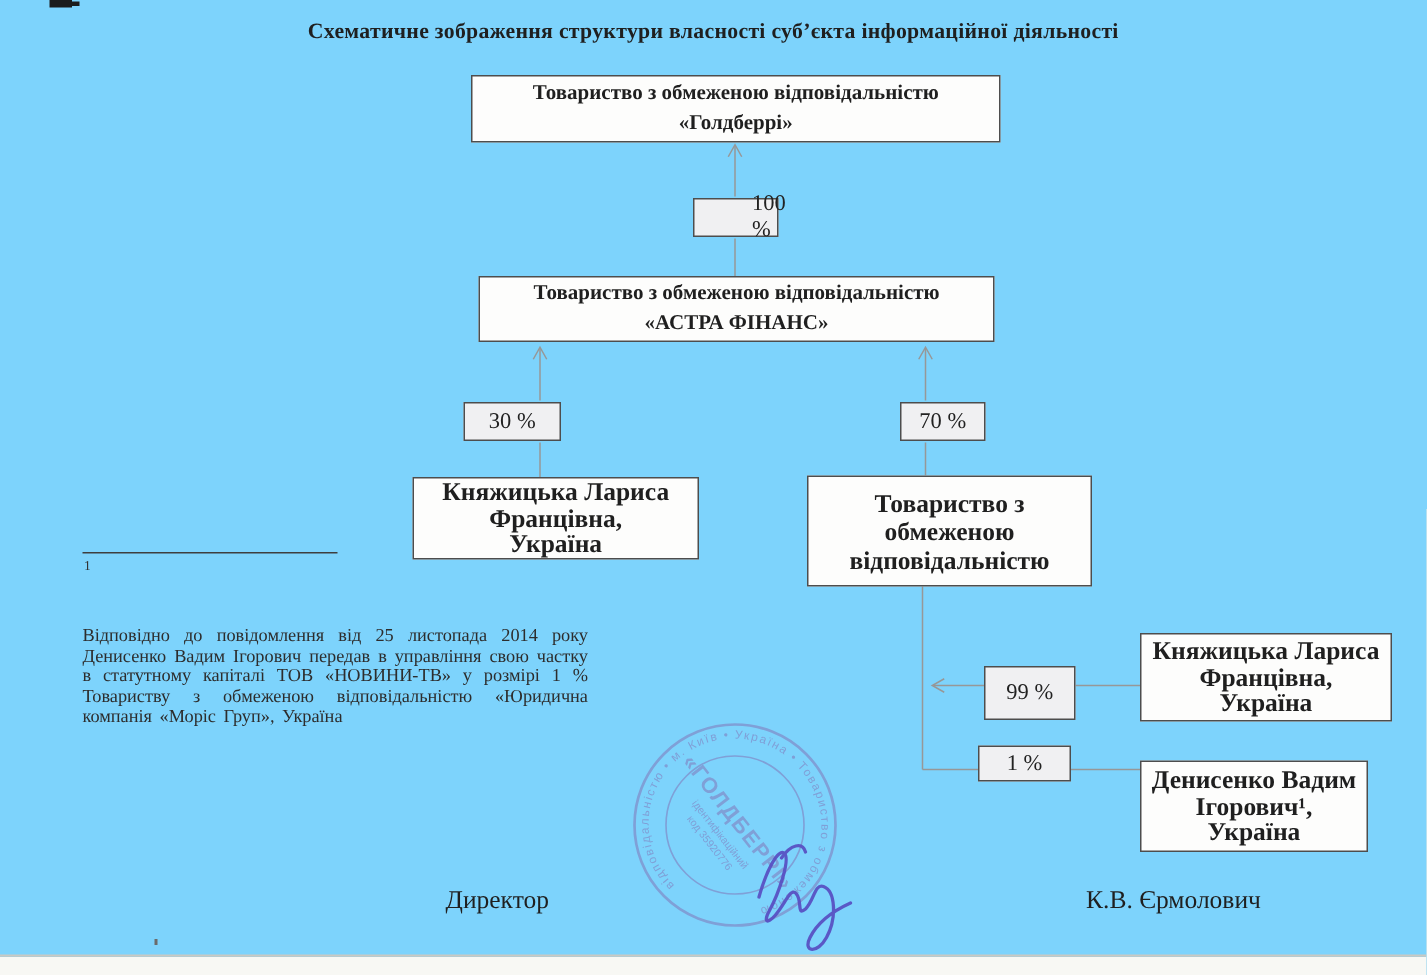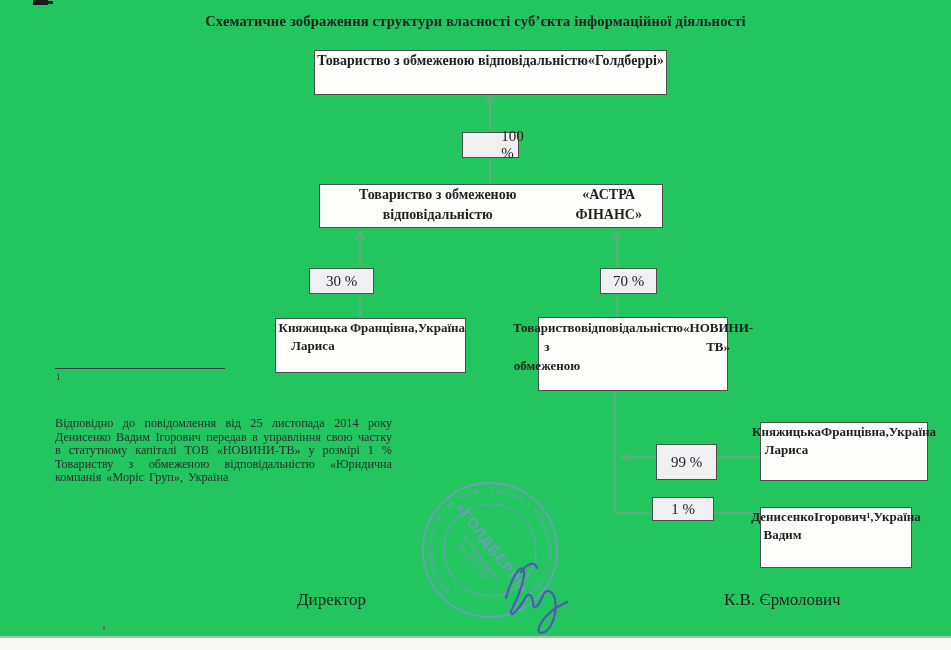--- a/index.html
+++ b/index.html
@@ -1,34 +1,34 @@
 <!DOCTYPE html>
 <html><head>
 <meta charset="utf-8">
 <style>
   html,body{margin:0;padding:0;background:#e9e9e6;}
   .page{
     position:relative;width:951px;height:650px;overflow:hidden;
-    background:#22c55e;
+    background:#7dd3fc;
     font-family:"Liberation Serif","DejaVu Serif",serif;
     color:#1f1f1f;
   }
   .doc-title{
     position:absolute;left:0;top:13px;width:100%;
     text-align:center;font-weight:bold;font-size:14.5px;letter-spacing:.2px;
   }
   .underlay,.overlay{position:absolute;left:0;top:0;pointer-events:none;}
   .box{
     position:absolute;box-sizing:border-box;
     border:1.4px solid #4d4d4d;background:#fdfdfc;
-    display:flex;flex-direction:row;justify-content:center;
+    display:flex;flex-direction:column;justify-content:center;
     text-align:center;font-weight:bold;
   }
   .entity-lg{font-size:14px;line-height:20px;}
-  .entity-sm{font-size:13px;line-height:17.5px;text-align:center;}
+  .entity-sm{font-size:17px;line-height:17.5px;text-align:center;}
   .pct{
     position:absolute;box-sizing:border-box;
     border:1.4px solid #4d4d4d;background:#f0f0f2;
     display:flex;align-items:center;justify-content:center;
     font-size:15px;font-weight:400;color:#222;
   }
   .footnote-marker{
     position:absolute;left:56px;top:372px;font-size:9px;color:#333;
   }
   .footnote{
@@ -96,21 +96,20 @@
 
   <div class="box entity-sm" style="left:275px;top:318px;width:191px;height:55px;">
     <div>Княжицька Лариса</div>
     <div>Францівна,</div>
     <div>Україна</div>
   </div>
 
   <div class="box entity-sm" style="left:538px;top:317px;width:190px;height:74px;line-height:19px;">
     <div>Товариство з обмеженою</div>
     <div>відповідальністю</div>
-    <div>«НОВИНИ-ТВ»</div>
   </div>
 
   <div class="box entity-sm" style="left:760px;top:422px;width:168px;height:59px;">
     <div>Княжицька Лариса</div>
     <div>Францівна,</div>
     <div>Україна</div>
   </div>
 
   <div class="box entity-sm" style="left:760px;top:507px;width:152px;height:61px;">
     <div>Денисенко Вадим</div>

